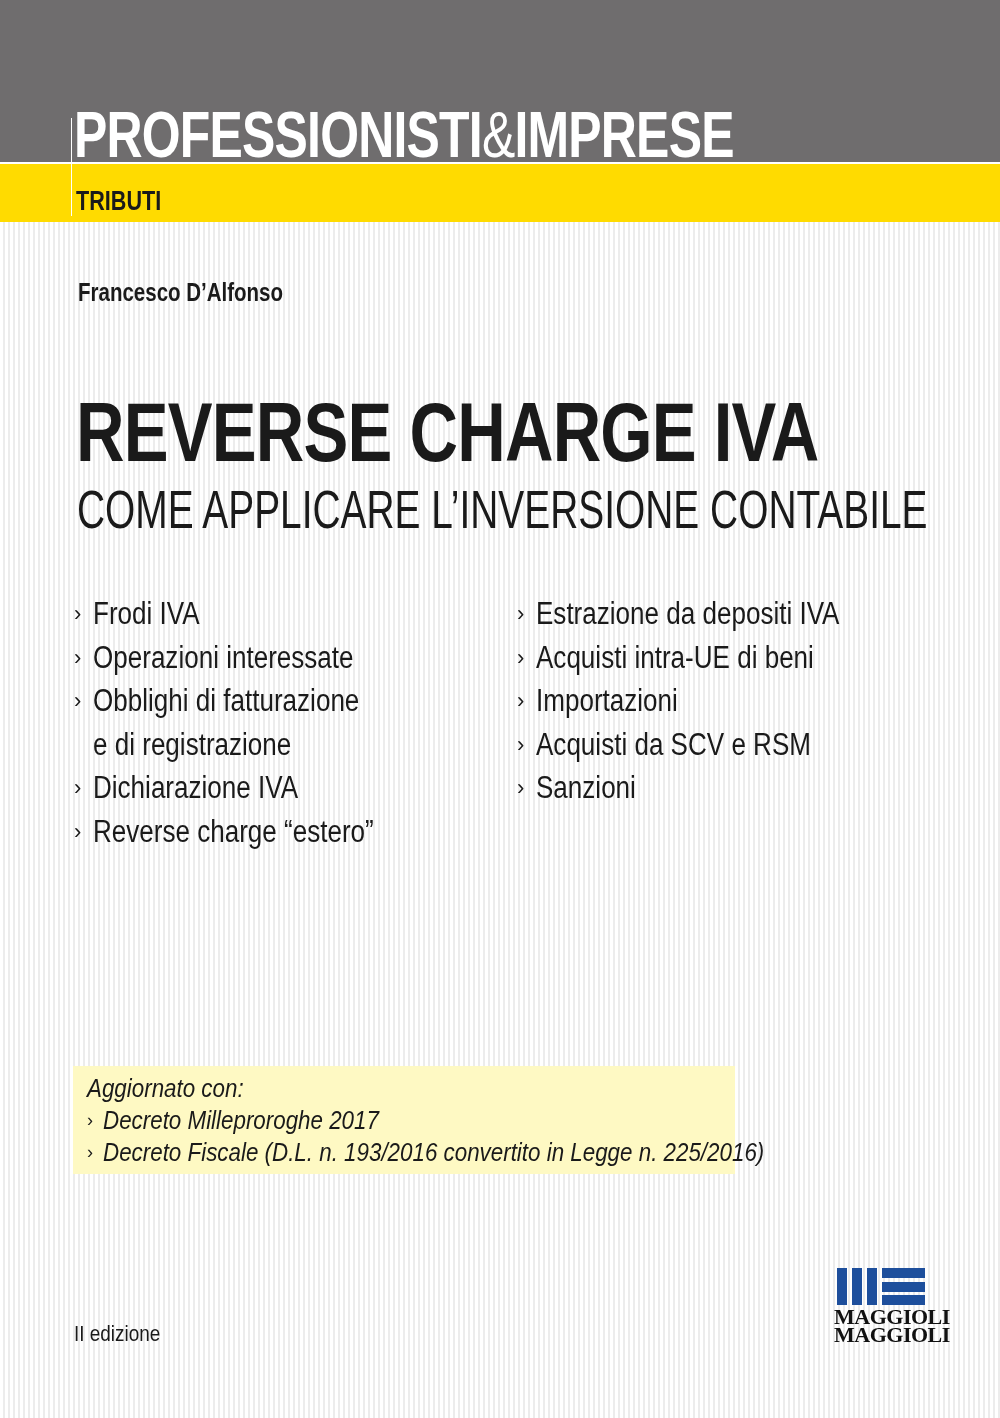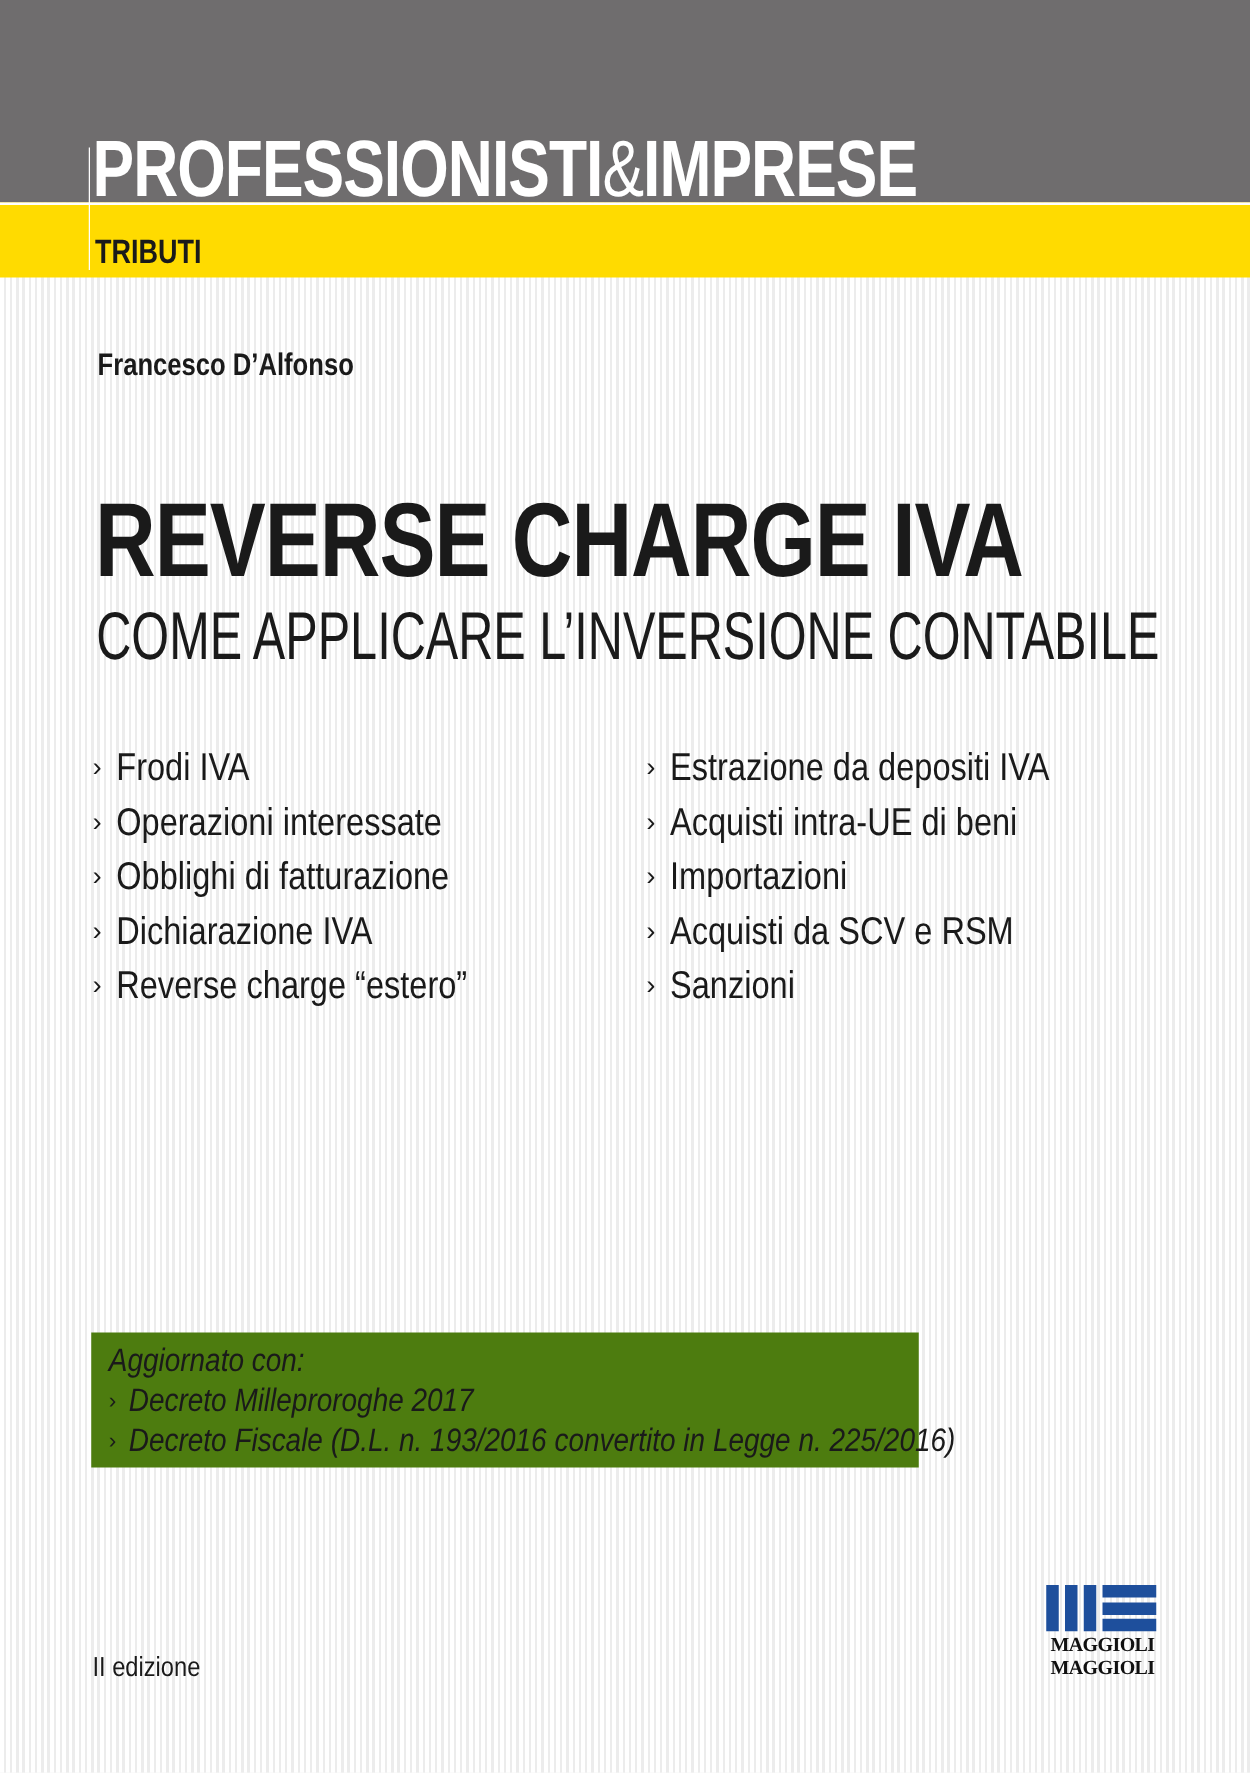--- a/index.html
+++ b/index.html
@@ -77,21 +77,21 @@
       display: inline-block;
       transform: scaleX(0.84); transform-origin: left top;
     }
     .topics li .bullet {
       position: absolute; left: 0; top: 0;
       font-size: 22px; line-height: 43.5px;
     }
     .update-box {
       position: absolute; left: 73px; top: 1066px;
       width: 662px; height: 108px;
-      background: #4d7c0f;
+      background: #fef9c3;
       padding: 6px 0 0 14px;
     }
     .update-box .line {
       font-style: italic; font-size: 26px; line-height: 32px;
       white-space: nowrap; position: relative;
     }
     .update-box .line .txt {
       display: inline-block; transform: scaleX(0.86); transform-origin: left top;
     }
     .update-box .item { padding-left: 16px; }
@@ -105,21 +105,21 @@
       white-space: nowrap;
     }
     .logo {
       position: absolute; left: 836px; top: 1268px; width: 92px; height: 80px;
     }
     .logo .mark { position: absolute; left: 1px; top: 0; width: 88px; height: 37px; }
     .logo .mark span { position: absolute; background: #1e4f9c; }
     .logo .name {
       position: absolute; left: -2px; top: 40px; width: 96px;
       font-family: "Liberation Serif", serif; font-weight: bold;
-      font-size: 16px; line-height: 18px; text-align: center; color: #111;
+      font-size: 22px; line-height: 18px; text-align: center; color: #111;
       letter-spacing: -0.5px;
     }
   </style>
 </head>
 <body>
 
 <div class="top-band"></div>
 <div class="yellow-band"></div>
 <div class="series-rule"></div>
 
@@ -129,20 +129,21 @@
 
 <div class="author">Francesco D’Alfonso</div>
 
 <div class="title">REVERSE CHARGE IVA</div>
 <div class="subtitle">COME APPLICARE L’INVERSIONE CONTABILE</div>
 
 <ul class="topics left">
   <li><span class="bullet">›</span><span class="txt">Frodi IVA</span></li>
   <li><span class="bullet">›</span><span class="txt">Operazioni interessate</span></li>
   <li><span class="bullet">›</span><span class="txt">Obblighi di fatturazione</span></li>
+  <li><span class="txt">e di registrazione</span></li>
   <li><span class="bullet">›</span><span class="txt">Dichiarazione IVA</span></li>
   <li><span class="bullet">›</span><span class="txt">Reverse charge “estero”</span></li>
 </ul>
 
 <ul class="topics right">
   <li><span class="bullet">›</span><span class="txt">Estrazione da depositi IVA</span></li>
   <li><span class="bullet">›</span><span class="txt">Acquisti intra-UE di beni</span></li>
   <li><span class="bullet">›</span><span class="txt">Importazioni</span></li>
   <li><span class="bullet">›</span><span class="txt">Acquisti da SCV e RSM</span></li>
   <li><span class="bullet">›</span><span class="txt">Sanzioni</span></li>

